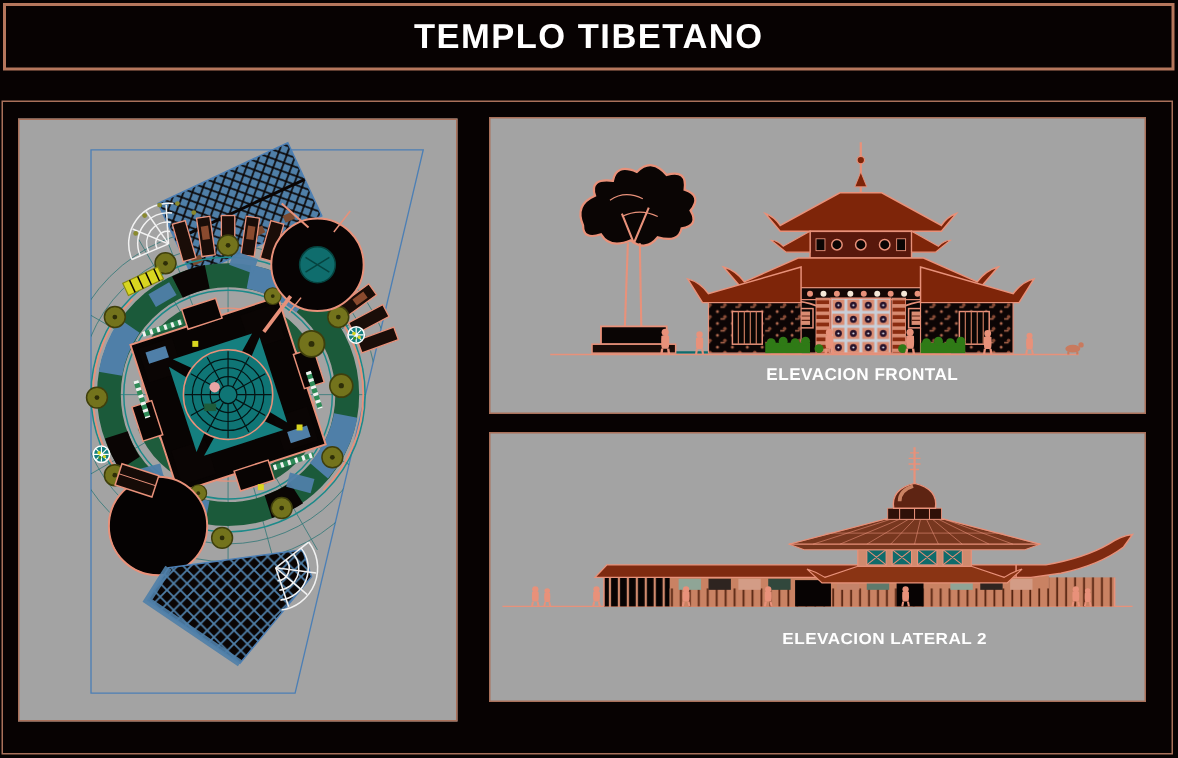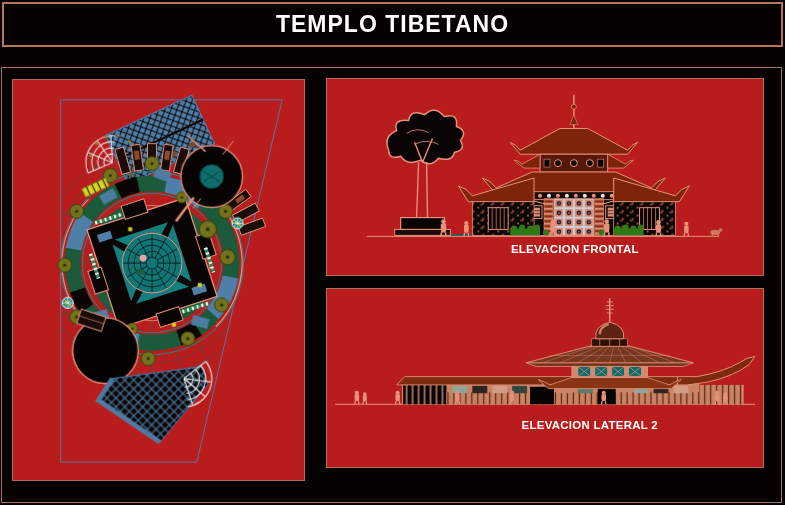--- a/index.html
+++ b/index.html
@@ -2,21 +2,21 @@
 <html><head>
 <meta charset="utf-8">
 <style>
   html,body{margin:0;padding:0;background:#070202;}
   body{width:785px;height:505px;position:relative;overflow:hidden;font-family:"Liberation Sans",sans-serif;}
   .abs{position:absolute;box-sizing:border-box;}
   .title-bar{left:2px;top:2px;width:781px;height:45px;border:2px solid #B5765C;background:#070202;
              display:flex;align-items:center;justify-content:center;}
   .title-text{color:#ffffff;font-size:23px;font-weight:bold;letter-spacing:1px;white-space:nowrap;}
   .outer-frame{left:1px;top:67px;width:781px;height:436px;border:1.5px solid #A9705A;background:transparent;}
-  .panel{border:1px solid #A9705A;background:#b91c1c;overflow:hidden;}
+  .panel{border:1px solid #A9705A;background:#a3a3a3;overflow:hidden;}
   .panel-site{left:12px;top:79px;width:293px;height:402px;}
   .panel-front{left:326px;top:78px;width:438px;height:198px;}
   .panel-side{left:326px;top:288px;width:438px;height:180px;}
   svg{display:block;width:100%;height:100%;}
   .cap{fill:#ffffff;font-family:"Liberation Sans",sans-serif;font-weight:bold;font-size:11.5px;letter-spacing:.3px;}
 </style>
 </head>
 <body>
 
 <div class="abs title-bar">

